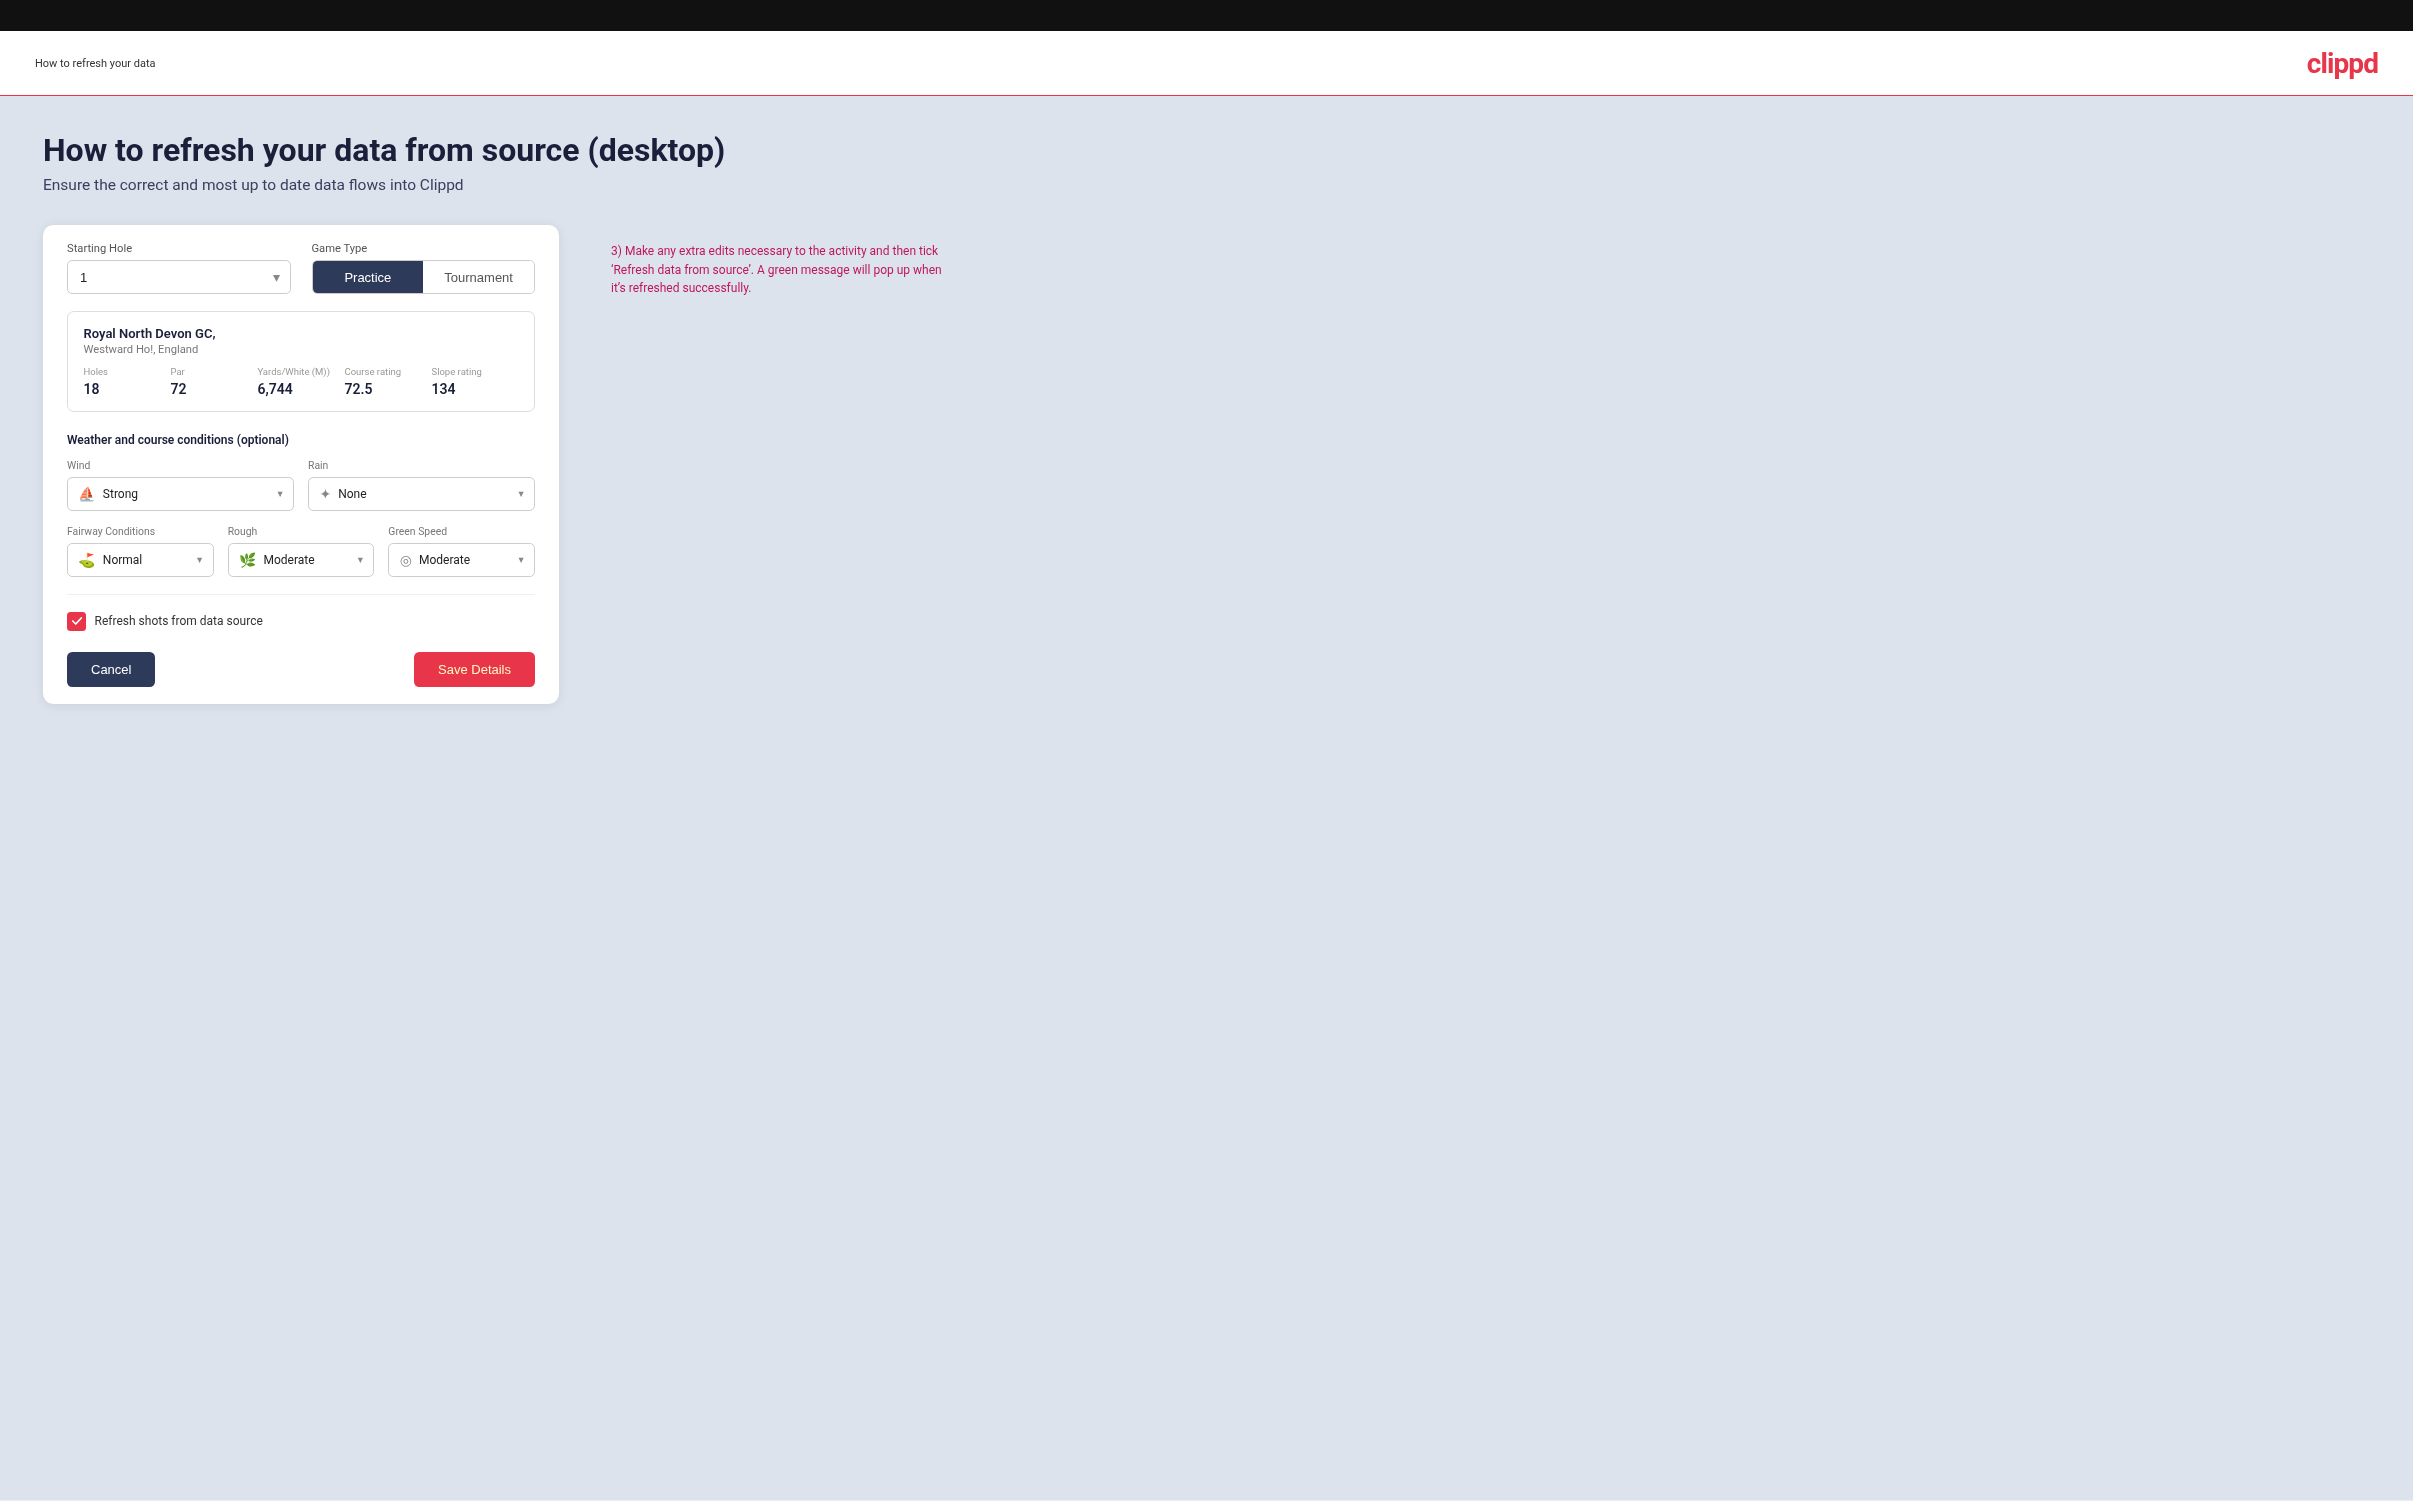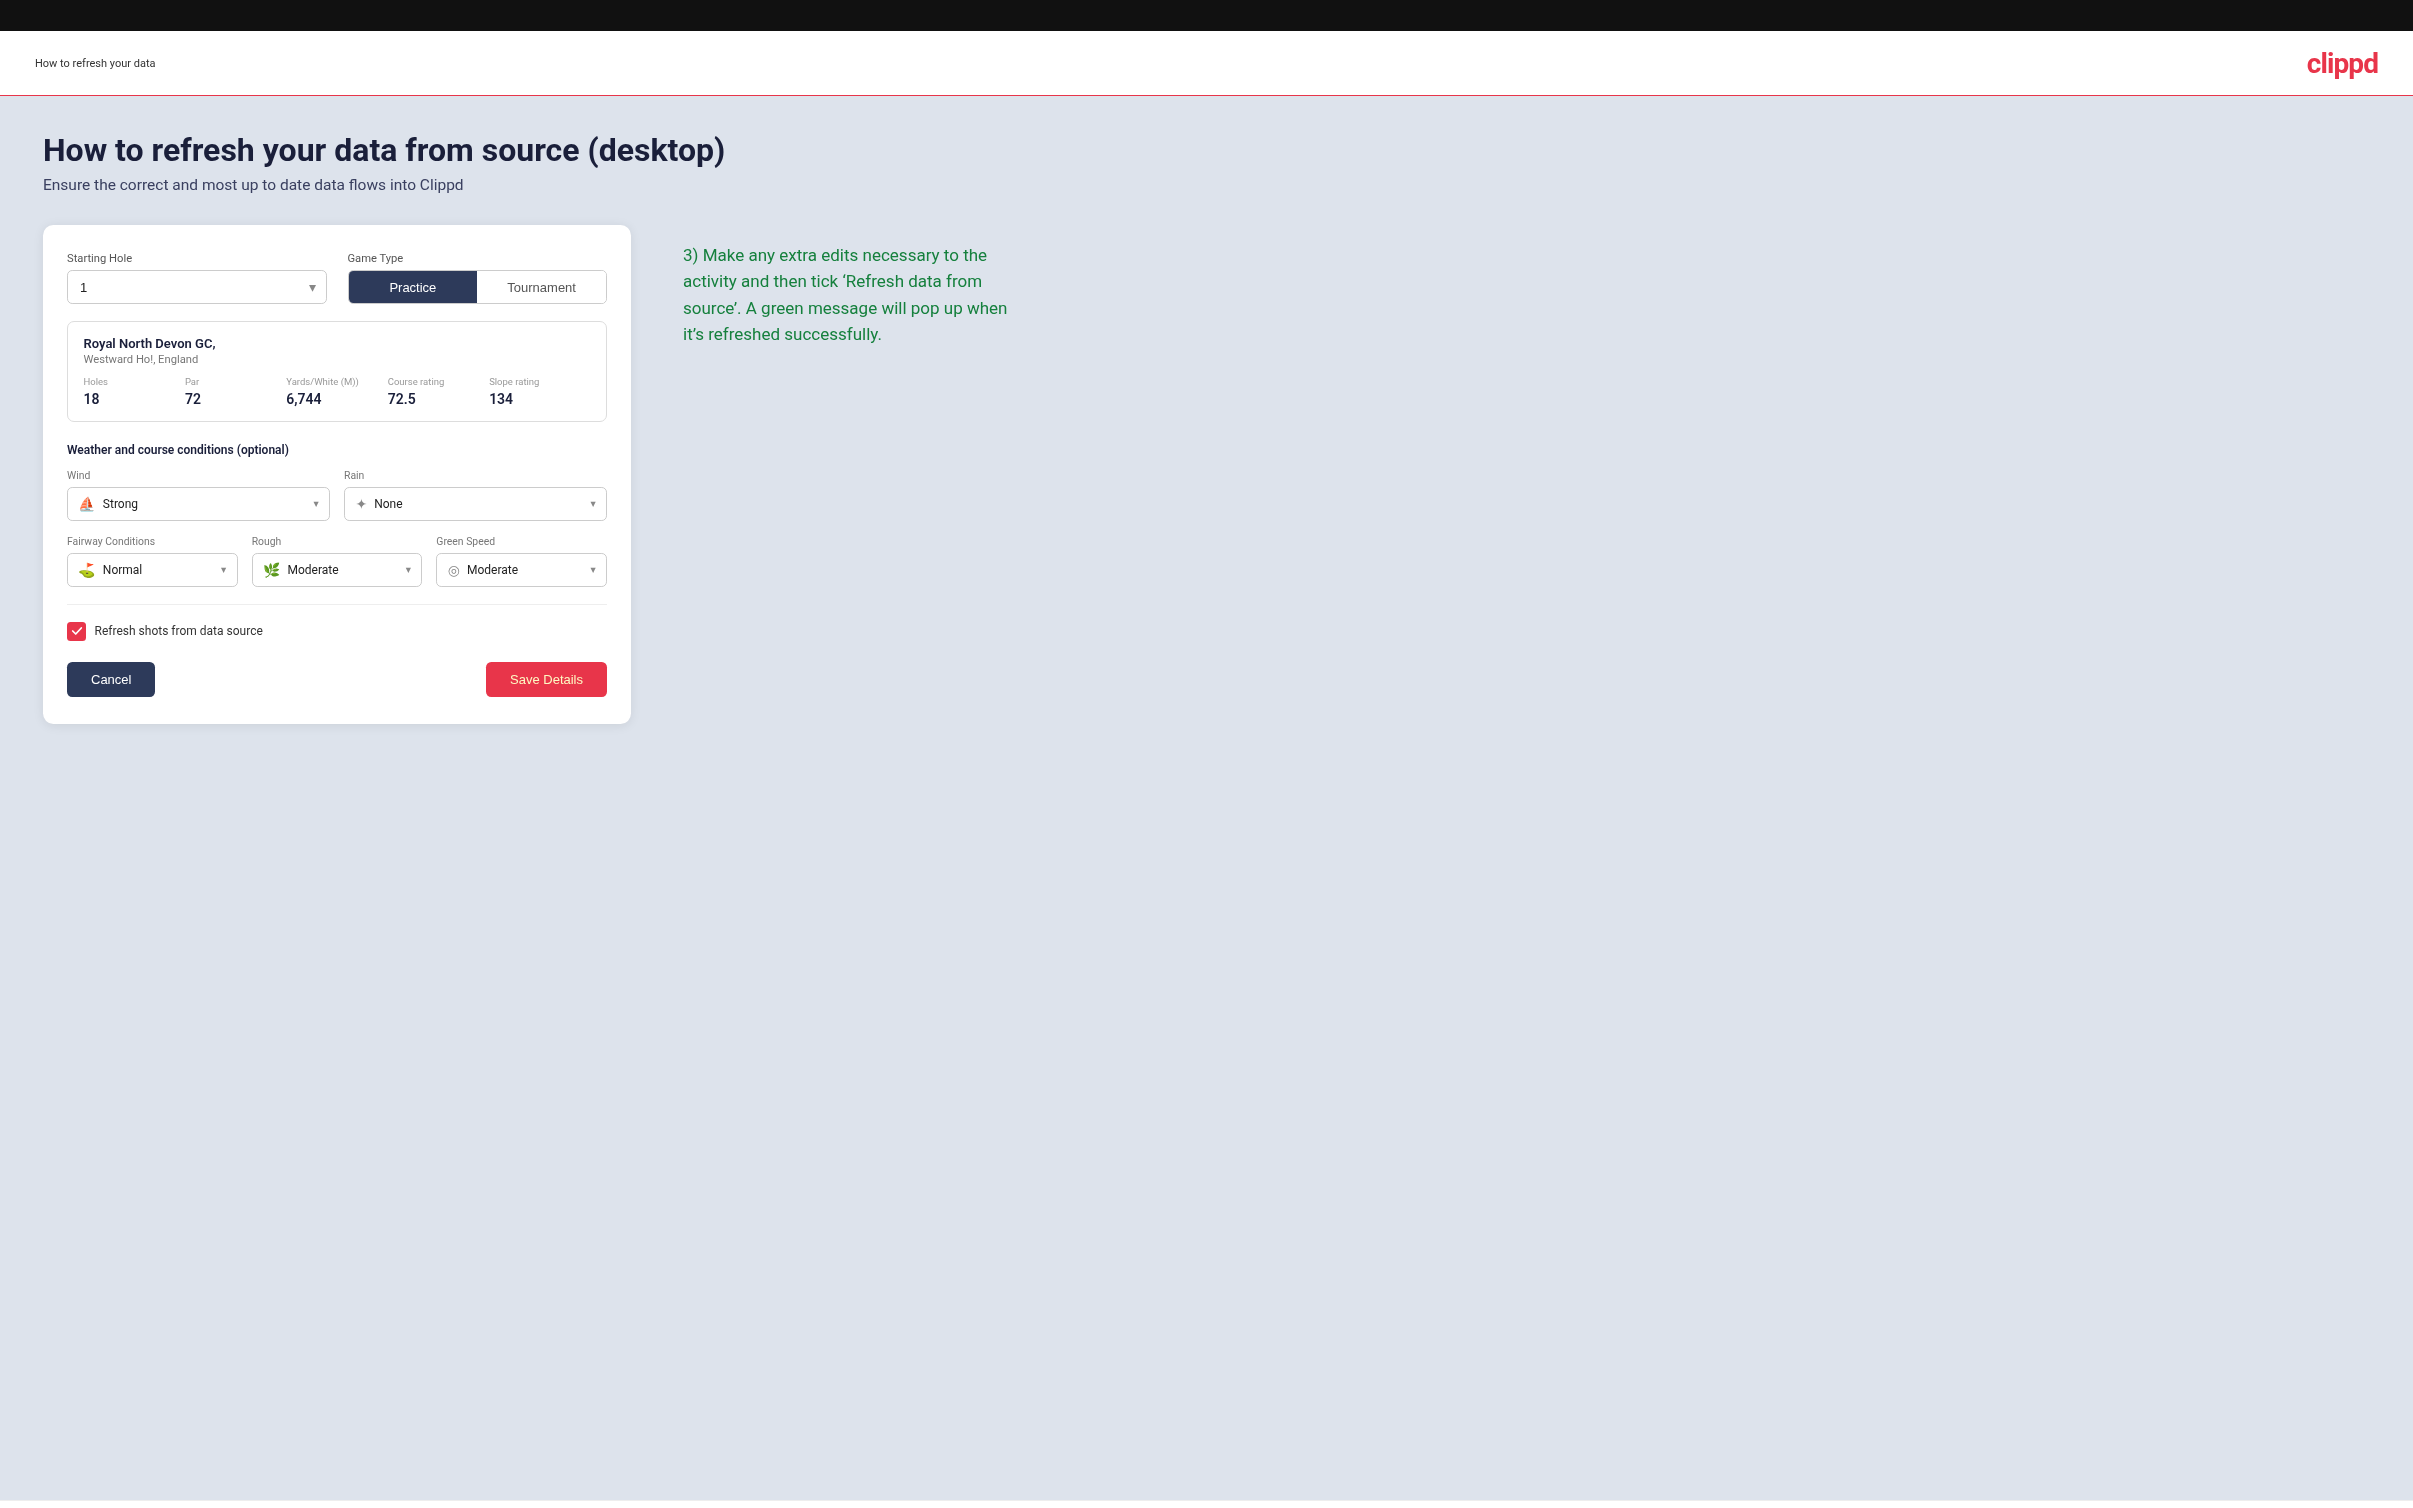--- a/index.html
+++ b/index.html
@@ -47,22 +47,22 @@
       margin-bottom: 31px;
     }
     .content-layout {
       display: flex;
       gap: 52px;
       align-items: flex-start;
     }
     .form-card {
       background: #fff;
       border-radius: 10.4px;
-      padding: 27px 24px;
-      width: 588px;
+      padding: 17px 24px;
+      width: 516px;
       min-width: 500px;
       box-shadow: 0 1.7px 10.4px rgba(0,0,0,0.08);
     }
     .form-row {
       display: flex;
       gap: 21px;
       margin-bottom: 17px;
     }
     .form-group {
       display: flex;
@@ -250,22 +250,22 @@
       padding: 10.4px 24px;
       font-size: 13px;
       cursor: pointer;
     }
     .side-note {
       flex: 1;
       max-width: 345px;
       padding-top: 17px;
     }
     .side-note-text {
-      font-size: 17px;
-      color: #15803d;
+      font-size: 12px;
+      color: #be185d;
       line-height: 1.55;
     }
     .footer {
       background: #fff;
       padding: 14px 35px;
       font-size: 11.2px;
       color: #888;
       border-top: 0.9px solid #eee;
     }
   </style>

